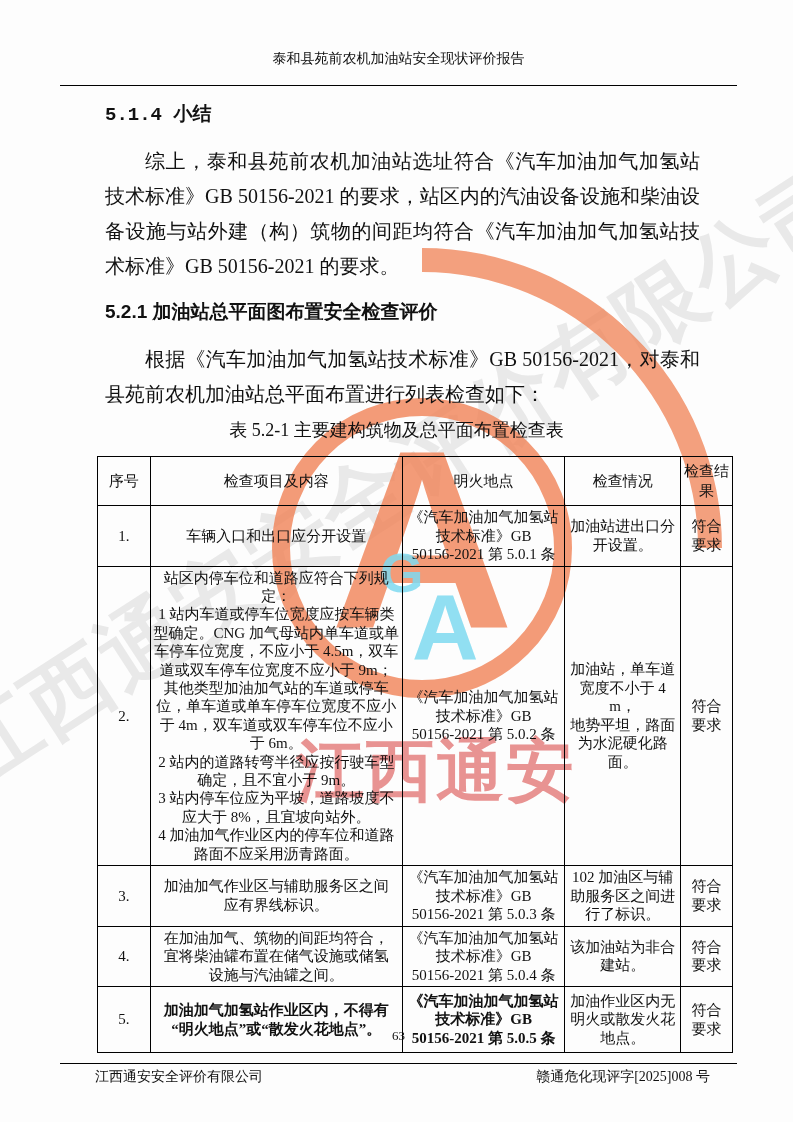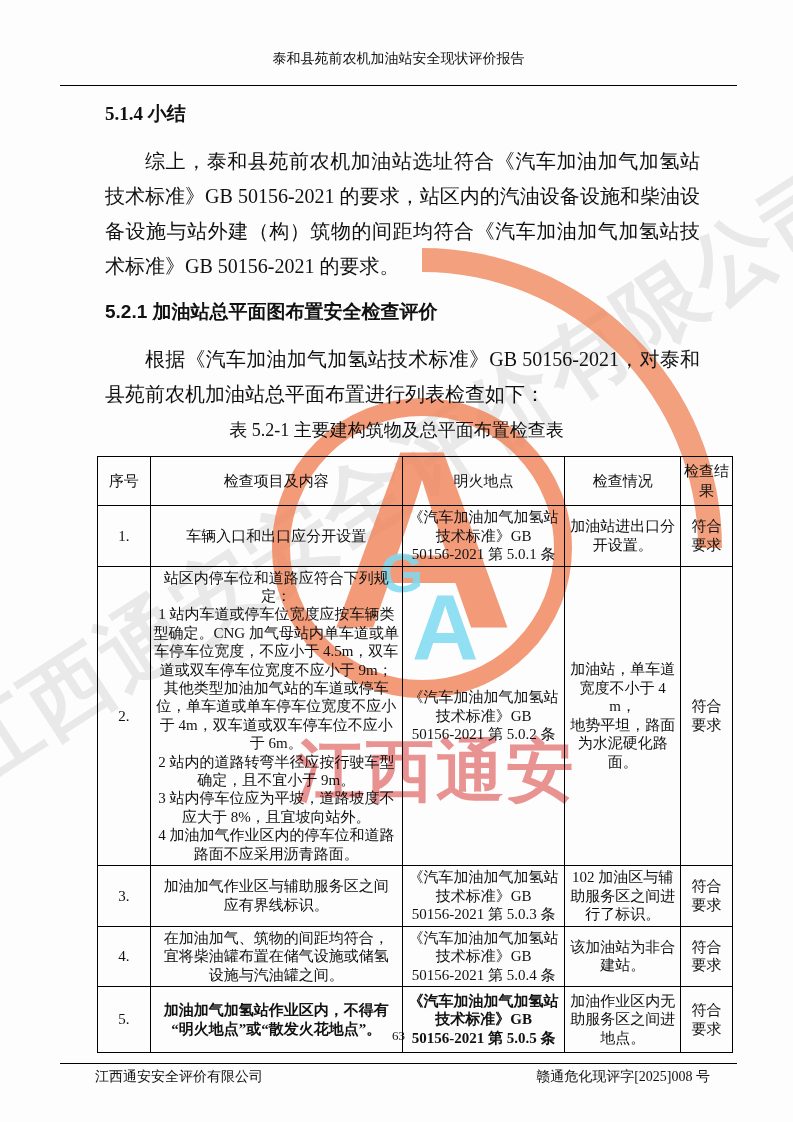--- a/index.html
+++ b/index.html
@@ -63,21 +63,21 @@
   .content { position:relative; z-index:1; }
 
   .doc-header {
     margin:0 56px 0 60px; padding-top:50px; padding-bottom:17px;
     border-bottom:1.8px solid #000;
     text-align:center; font-size:14px;
   }
 
   .h514 {
     margin:15px 93px 0 105px;
-    font-family:Liberation Serif, serif;
+    font-family:Liberation Mono, monospace;
     font-weight:bold; font-size:19px;
   }
   .para {
     margin:17px 93px 0 105px;
     font-size:20px; line-height:35px;
     text-align:justify; text-indent:2em;
   }
   .h52 {
     margin:21px 93px 0 105px;
     font-weight:bold; font-style:italic; font-size:20px;
@@ -229,21 +229,21 @@
 要求</td>
       </tr>
       <tr class="r5">
         <td>5.</td>
         <td class="item-cell b">加油加气加氢站作业区内，不得有
 “明火地点”或“散发火花地点”。</td>
         <td class="b">《汽车加油加气加氢站
 技术标准》GB
 50156-2021 第 5.0.5 条</td>
         <td>加油作业区内无
-助服务区之间进
+明火或散发火花
 地点。</td>
         <td>符合
 要求</td>
       </tr>
     </tbody>
       </table>
   </div>
 
   <div class="footer-area">
     <div class="page-num">63</div>

